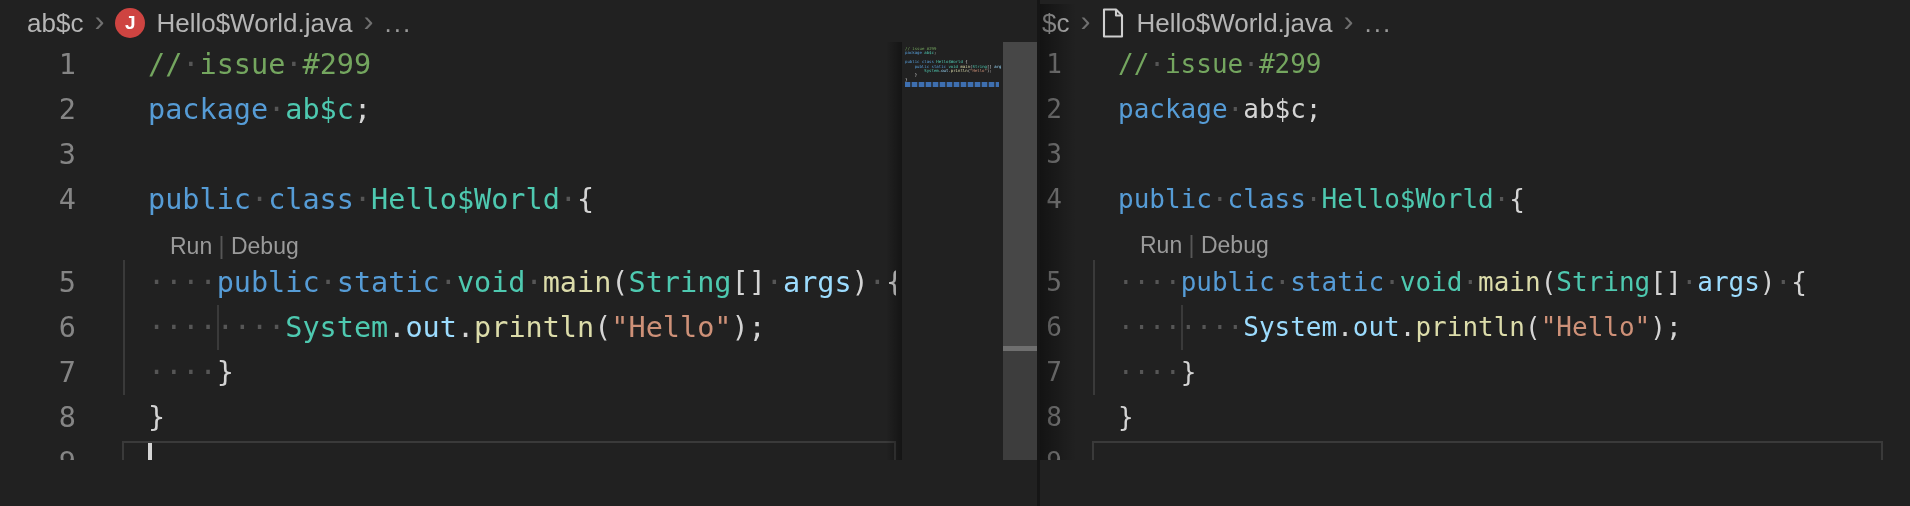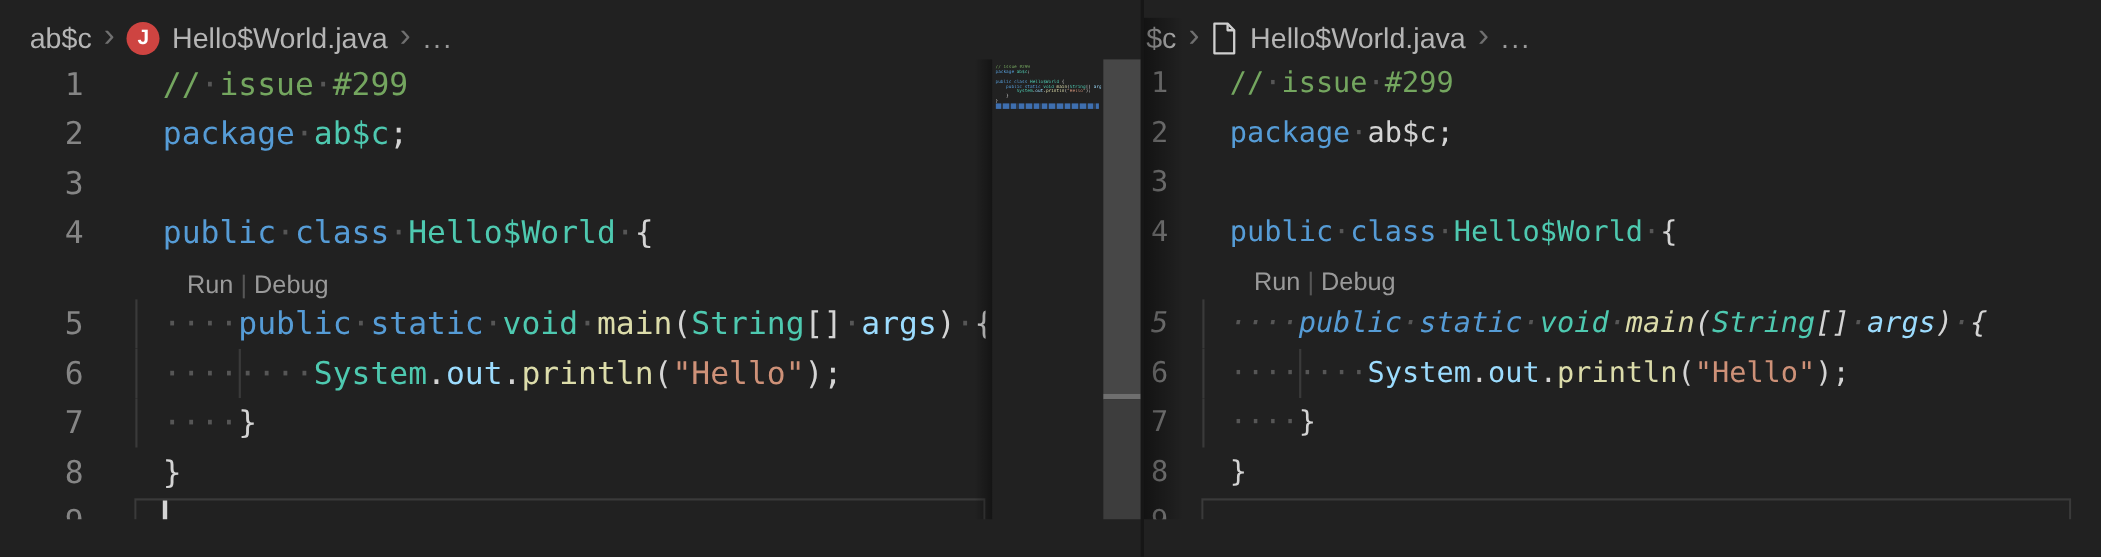--- a/index.html
+++ b/index.html
@@ -1,19 +1,19 @@
 <!DOCTYPE html>
 <html><head>
 <meta charset="utf-8">
 <style>
   html,body{margin:0;padding:0;}
   body{width:1910px;height:506px;background:#212121;overflow:hidden;position:relative;
        font-family:"DejaVu Sans Mono",monospace;}
   #screen{position:absolute;inset:0;}
-  .pane{position:absolute;top:16px;height:456px;overflow:hidden;}
+  .pane{position:absolute;top:4px;height:456px;overflow:hidden;}
   #pane-left{left:0;width:1037px;}
   #pane-right{left:1040px;width:870px;}
   .sash{position:absolute;left:1037px;top:0;width:3px;height:506px;background:#161616;}
 
   
   .breadcrumbs{position:absolute;top:0;left:0;right:0;height:38px;display:flex;align-items:center;
       gap:11px;font-family:"Liberation Sans",sans-serif;font-size:26px;color:#b5b5b5;
       white-space:nowrap;overflow:hidden;z-index:6;}
   #pane-left .breadcrumbs{padding-left:27px;}
   #pane-right .breadcrumbs{padding-left:2px;}
@@ -170,21 +170,21 @@
           <div class="ta"><span class="codespan"></span></div>
         </div>
         <div class="crow" style="top: 173px;">
           <div class="gutter" style="color: rgb(133, 133, 133);">4</div>
           <div class="ta"><span class="codespan"><span class="tok" style="color: rgb(86, 156, 214);">public</span><span class="tok" style="color: rgb(86, 86, 86);">·</span><span class="tok" style="color: rgb(86, 156, 214);">class</span><span class="tok" style="color: rgb(86, 86, 86);">·</span><span class="tok" style="color: rgb(78, 201, 176);">Hello$World</span><span class="tok" style="color: rgb(86, 86, 86);">·</span><span class="tok" style="color: rgb(212, 212, 212);">{</span></span></div>
         </div>
         <div class="crow cl-row" style="top: 218px;">
           <div class="gutter"></div>
           <div class="ta"><span class="codelens-text" style="color: rgb(154, 154, 154);"><span class="cl-link">Run</span><span class="cl-sep" style="color: rgb(106, 106, 106);"> | </span><span class="cl-link">Debug</span></span></div>
         </div>
-        <div class="crow" style="top: 256px; font-style: italic;">
+        <div class="crow" style="top: 256px;">
           <div class="gutter" style="color: rgb(133, 133, 133);">5</div>
           <div class="ta"><div class="iguide" style="left: 1px; background: rgb(58, 58, 58);"></div><span class="codespan"><span class="tok" style="color: rgb(86, 86, 86);">····</span><span class="tok" style="color: rgb(86, 156, 214);">public</span><span class="tok" style="color: rgb(86, 86, 86);">·</span><span class="tok" style="color: rgb(86, 156, 214);">static</span><span class="tok" style="color: rgb(86, 86, 86);">·</span><span class="tok" style="color: rgb(78, 201, 176);">void</span><span class="tok" style="color: rgb(86, 86, 86);">·</span><span class="tok" style="color: rgb(220, 220, 170);">main</span><span class="tok" style="color: rgb(212, 212, 212);">(</span><span class="tok" style="color: rgb(78, 201, 176);">String</span><span class="tok" style="color: rgb(212, 212, 212);">[]</span><span class="tok" style="color: rgb(86, 86, 86);">·</span><span class="tok" style="color: rgb(156, 220, 254);">args</span><span class="tok" style="color: rgb(212, 212, 212);">)</span><span class="tok" style="color: rgb(86, 86, 86);">·</span><span class="tok" style="color: rgb(212, 212, 212);">{</span></span></div>
         </div>
         <div class="crow" style="top: 301px;">
           <div class="gutter" style="color: rgb(133, 133, 133);">6</div>
           <div class="ta"><div class="iguide" style="left: 1px; background: rgb(58, 58, 58);"></div><div class="iguide" style="left: 89px; background: rgb(58, 58, 58);"></div><span class="codespan"><span class="tok" style="color: rgb(86, 86, 86);">········</span><span class="tok" style="color: rgb(156, 220, 254);">System</span><span class="tok" style="color: rgb(212, 212, 212);">.</span><span class="tok" style="color: rgb(156, 220, 254);">out</span><span class="tok" style="color: rgb(212, 212, 212);">.</span><span class="tok" style="color: rgb(220, 220, 170);">println</span><span class="tok" style="color: rgb(212, 212, 212);">(</span><span class="tok" style="color: rgb(206, 145, 120);">"Hello"</span><span class="tok" style="color: rgb(212, 212, 212);">);</span></span></div>
         </div>
         <div class="crow" style="top: 346px;">
           <div class="gutter" style="color: rgb(133, 133, 133);">7</div>
           <div class="ta"><div class="iguide" style="left: 1px; background: rgb(58, 58, 58);"></div><span class="codespan"><span class="tok" style="color: rgb(86, 86, 86);">····</span><span class="tok" style="color: rgb(212, 212, 212);">}</span></span></div>

